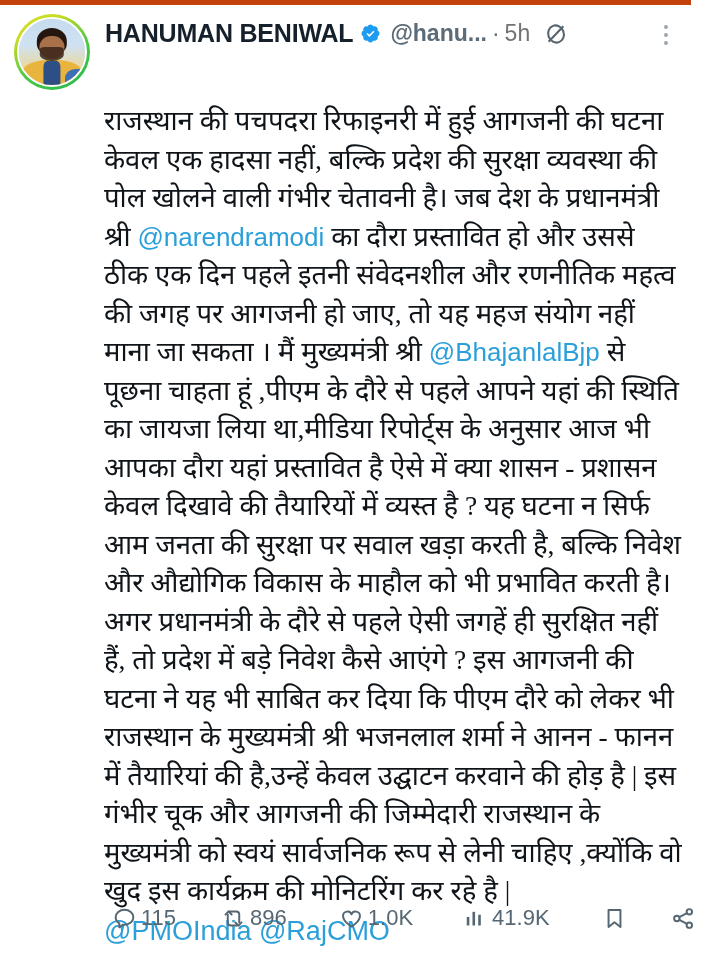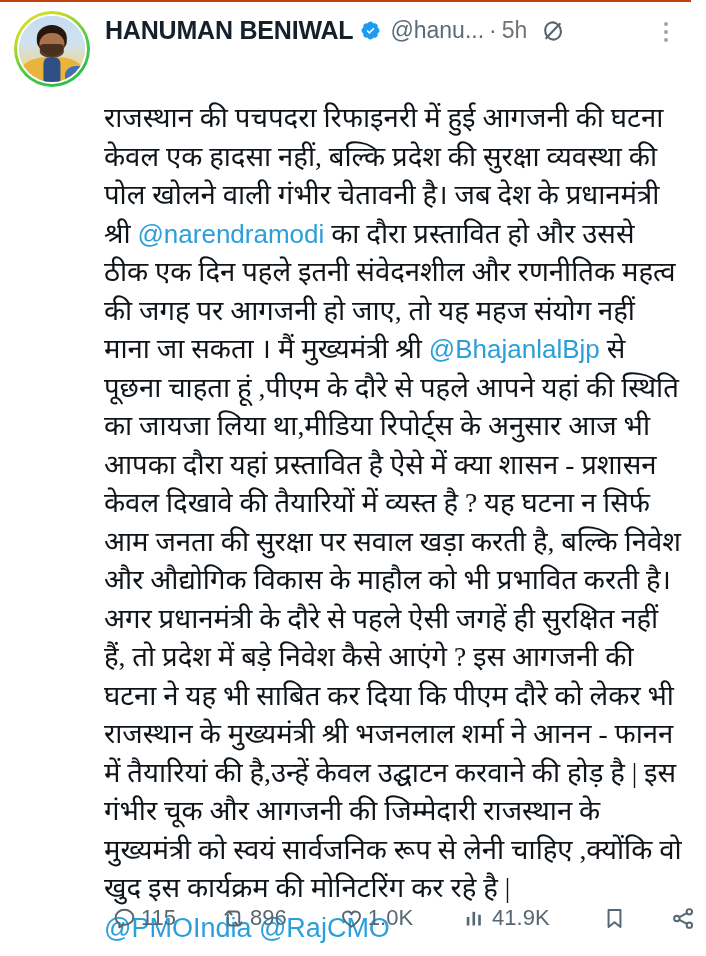--- a/index.html
+++ b/index.html
@@ -10,21 +10,21 @@
     background: #ffffff;
     font-family: "Liberation Sans", "DejaVu Sans", sans-serif;
     overflow: hidden;
   }
 
   #tweet-card {
     position: relative;
     width: 691px;
     height: 956px;
     background: #ffffff;
-    border-top: 2px solid #c2410c;
+    border-top: 5px solid #c2410c;
   }
 
   
   .tweet-header {
     display: flex;
     align-items: flex-start;
     padding: 9px 12px 0 14px;
   }
 
   .avatar-wrap {
@@ -87,21 +87,21 @@
     flex: 0 0 auto;
     width: 21px; height: 21px;
     margin-left: 7px;
     display: inline-block;
   }
 
   .handle {
     font-size: 23px;
     color: #5b6b77;
     margin-left: 9px;
-    font-weight: 400;
+    font-weight: 700;
   }
   .dot-sep { color: #5b6b77; font-size: 23px; margin: 0 5px; }
   .timestamp { font-size: 23px; color: #737373; }
 
   .grok-icon-header {
     margin-left: 13px;
     width: 26px; height: 26px;
     display: inline-block;
     flex: 0 0 auto;
   }

